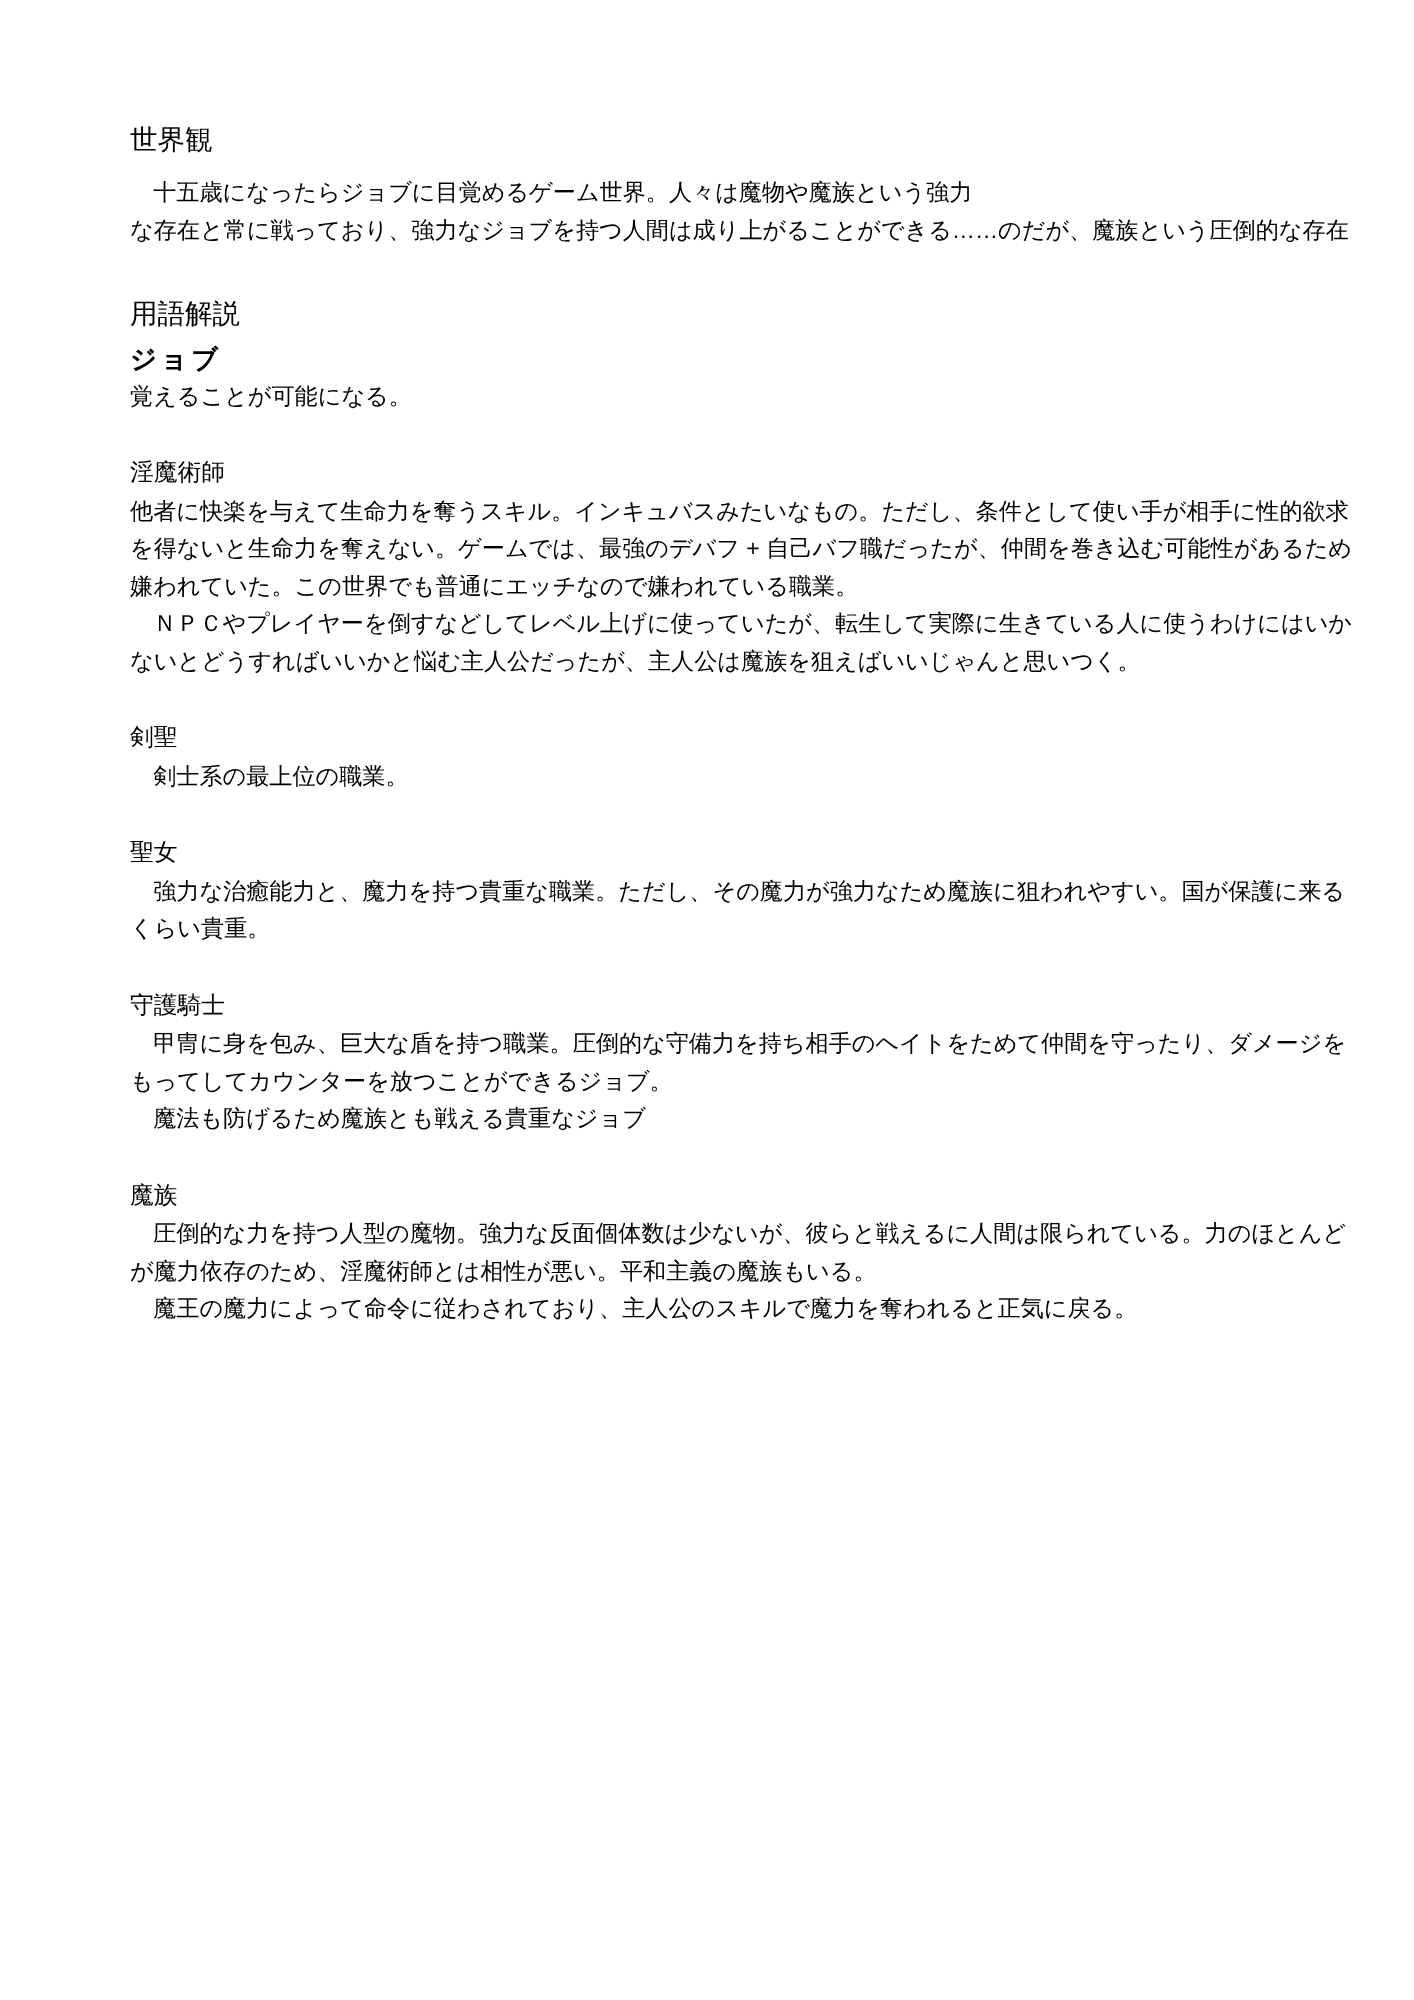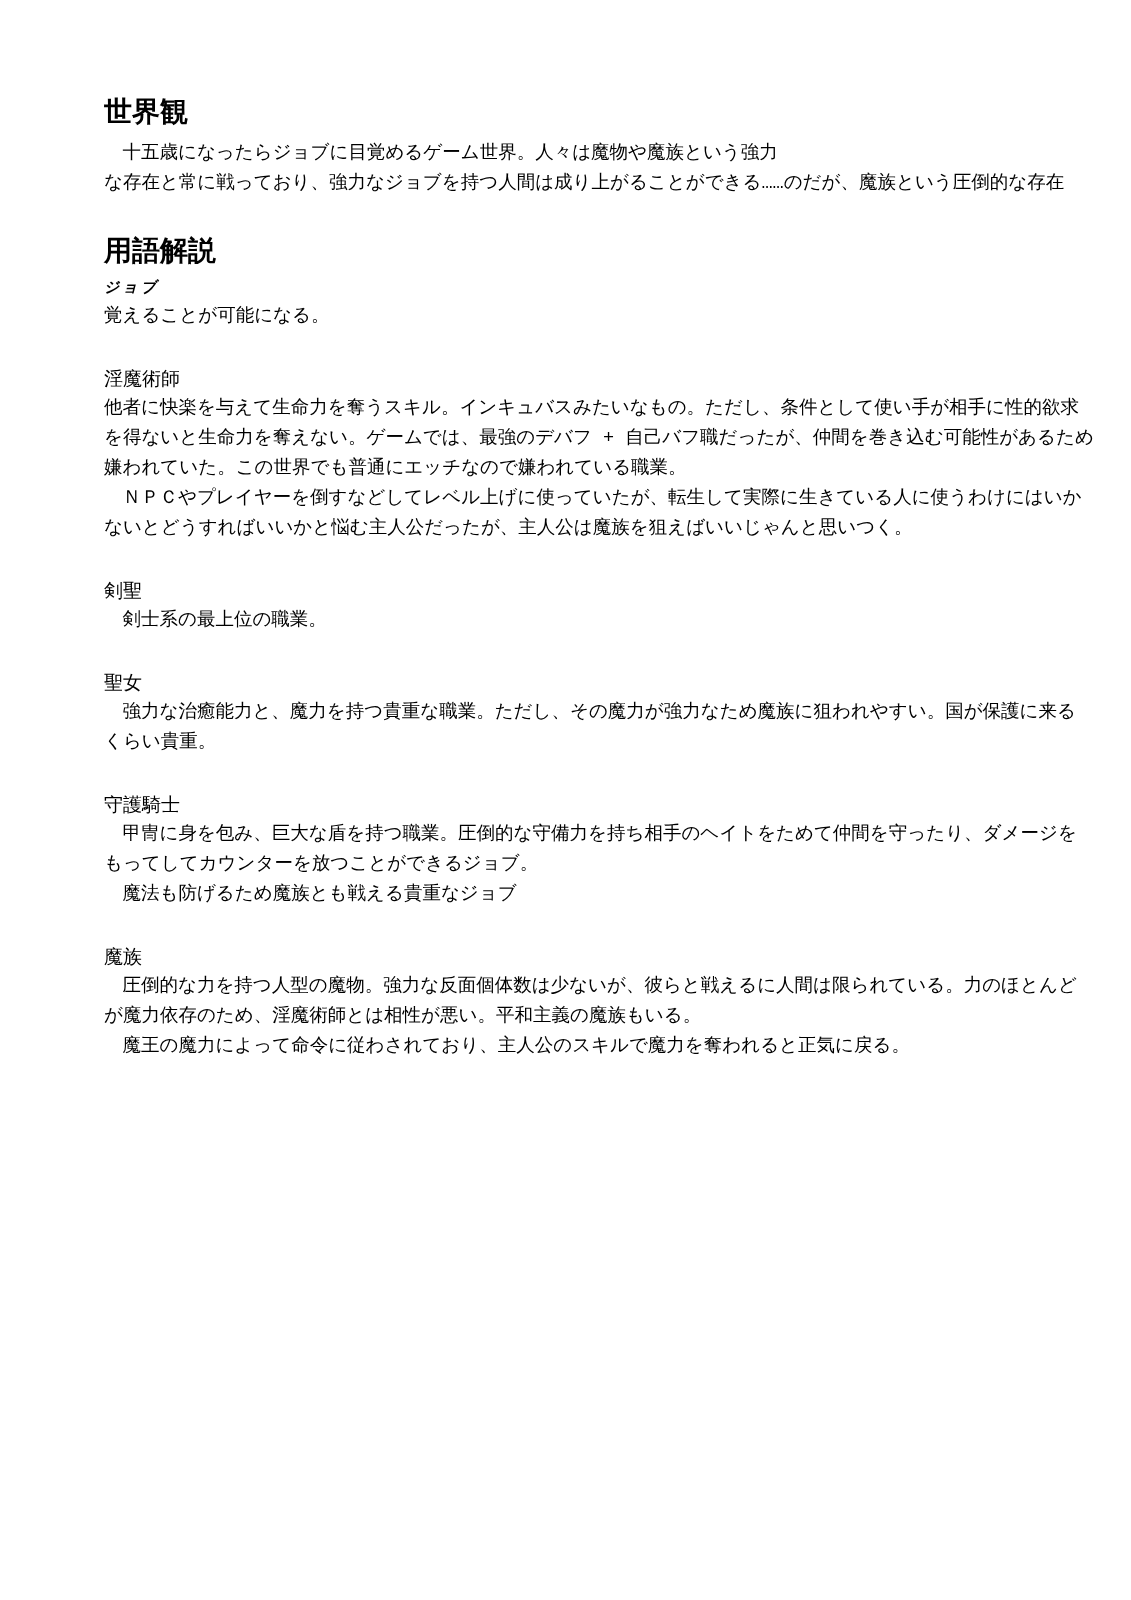--- a/index.html
+++ b/index.html
@@ -8,44 +8,43 @@
     width: 1131px;
     height: 1600px;
     background: #ffffff;
     box-sizing: border-box;
     padding: 97px 104px 0 104px;
     color: #000000;
     overflow: hidden;
   }
   .h1 {
     font-family: "Liberation Sans", "DejaVu Sans", sans-serif;
-    font-weight: bold;
-    font-size: 28px;
+    font-weight: normal;
+    font-size: 22px;
     line-height: 30px;
     margin: 37px 0 0 0;
   }
   .page > .h1:first-child { margin-top: 0; }
   .h3 {
     font-family: "Liberation Serif", "DejaVu Serif", serif;
     font-weight: bold;
-    font-size: 15px;
+    font-size: 21px;
     letter-spacing: 3px;
     line-height: 30px;
     margin: 6px 0 0 0;
-    font-style: italic;
   }
   .term {
-    font-family: Liberation Serif, serif;
+    font-family: Liberation Mono, monospace;
     font-weight: normal;
     font-size: 19px;
     line-height: 30px;
     margin: 32px 0 0 0;
   }
   .para {
-    font-family: Liberation Mono, monospace;
+    font-family: Liberation Sans, sans-serif;
     font-size: 18.5px;
     line-height: 30px;
     margin: 0;
   }
   .h1 + .para { margin-top: 12px; }
   .line {
     white-space: pre;
     height: 30px;
   }
 </style>

